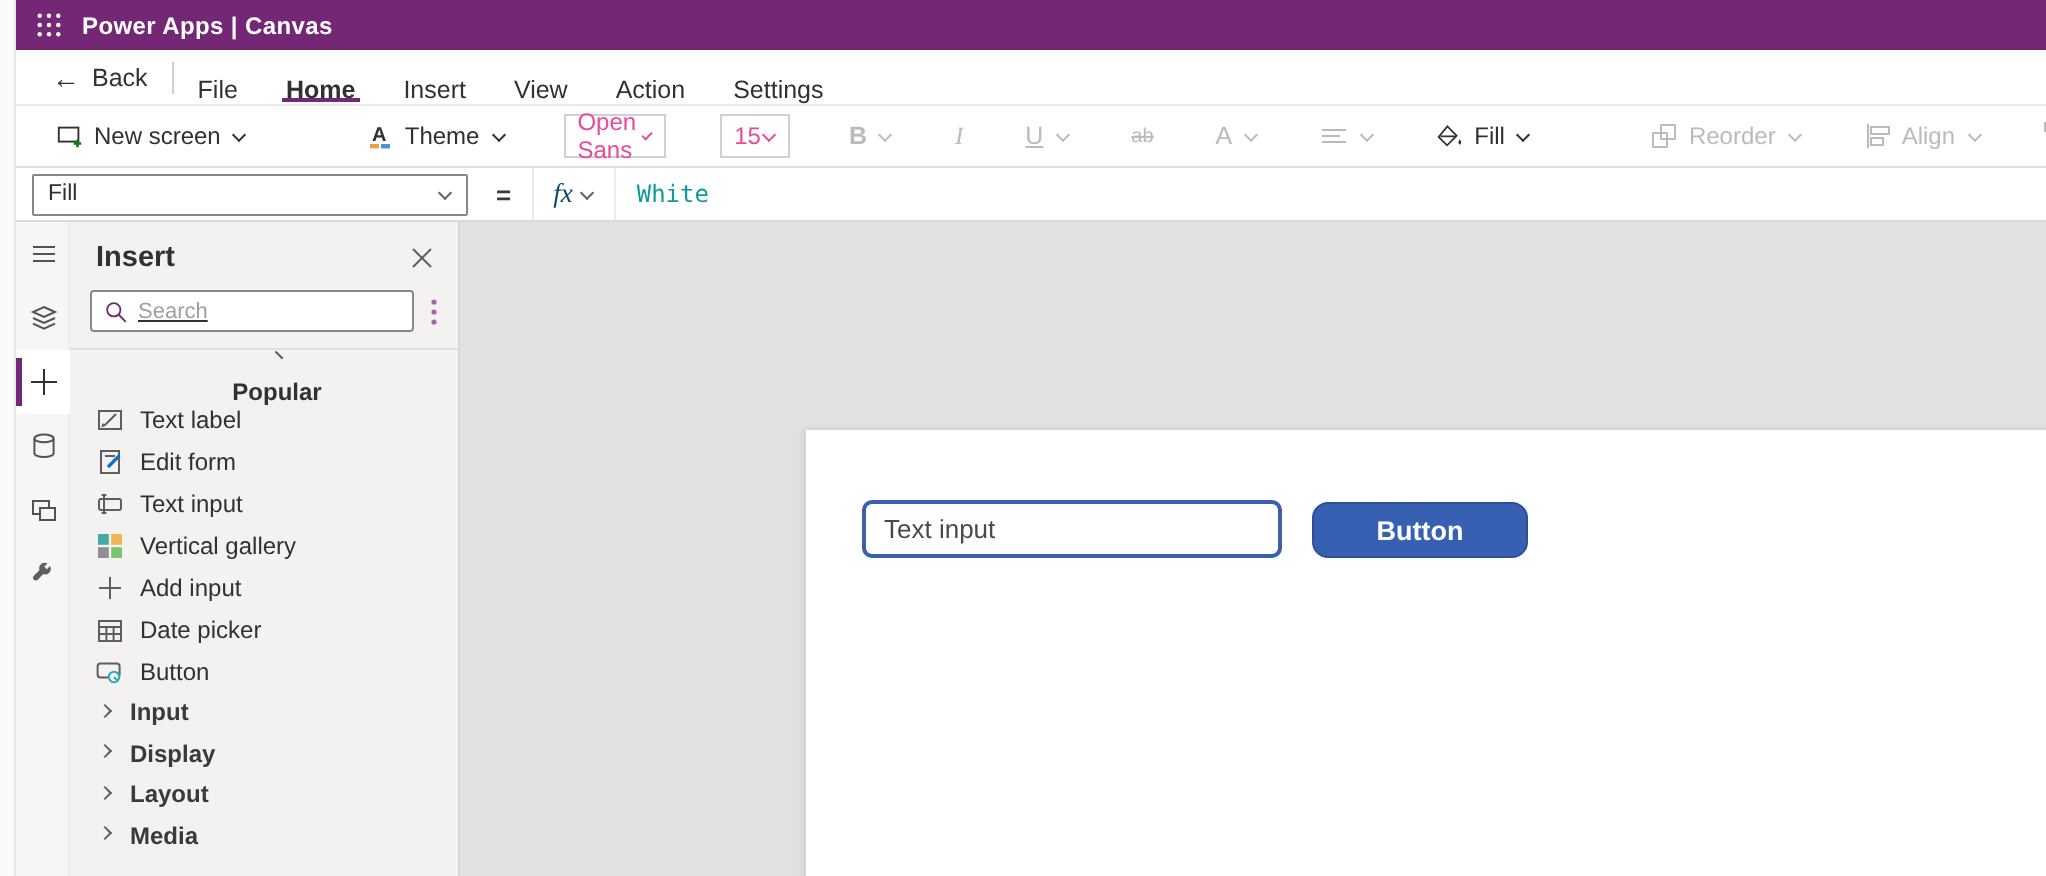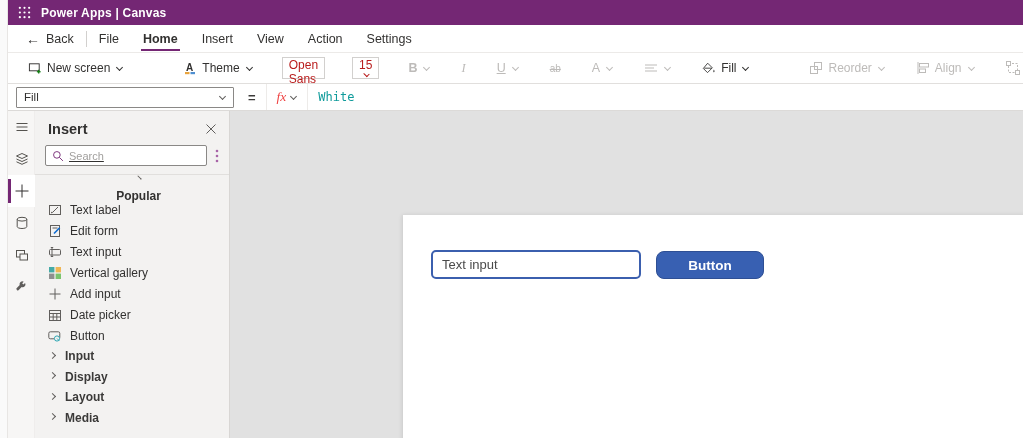--- a/index.html
+++ b/index.html
@@ -15,50 +15,50 @@
     background:#742774; display:flex; align-items:center; }
   .waffle { width:25px; height:25px; display:flex; align-items:center; justify-content:center; margin-left:4px; cursor:pointer; }
   .app-title { color:#fff; font-size:12px; font-weight:bold; letter-spacing:.2px; margin-left:4px; }
 
   
   .menubar { position:absolute; left:8px; right:0; top:25px; height:28px; background:#fff;
     display:flex; align-items:center; font-size:12.5px; border-bottom:1px solid #eceae8; }
   .back-group { display:flex; align-items:center; gap:6px; padding:0 12px 0 18px; cursor:pointer; }
   .back-arrow { font-size:14px; color:#323130; line-height:1; }
   .menu-divider { width:1px; height:16px; background:#d2d0ce; }
-  .menu-item { padding:0 12px; height:100%; display:flex; align-items:center; cursor:pointer; position:relative; }
+  .menu-item { padding:0 12px; height:100%; display:flex; align-items:flex-end; cursor:pointer; position:relative; }
   .menu-item.active { font-weight:bold; }
   .menu-item.active::after { content:""; position:absolute; left:10px; right:10px; bottom:1px;
     height:2px; background:#742774; }
 
   
   .toolbar { position:absolute; left:8px; right:0; top:53px; height:31px; background:#fff;
     border-bottom:1px solid #e1dfdd; display:flex; align-items:center; font-size:12px; padding-left:14px;gap:19px; }
   .tb-btn { display:flex; align-items:center; gap:5px; padding:0 6px; height:100%; cursor:pointer; white-space:nowrap; }
   .tb-btn.disabled { color:#bdbbb9; cursor:default; }
   .tb-divider { width:1px; height:18px; background:#d2d0ce; margin:0 5px; }
   .chev { display:inline-block; width:5px; height:5px; border-right:1px solid currentColor;
     border-bottom:1px solid currentColor; transform:rotate(45deg); margin:0 1px 2px 2px; }
   .chev-r { transform:rotate(-45deg); }
   .dd-box { display:flex; align-items:center; justify-content:space-between; border:1px solid #d2d0ce;
-    height:22px; padding:0 6px; color:#b91c1c; background:#fff; margin:0 4px; cursor:default;flex-direction:column; }
+    height:22px; padding:0 6px; color:#ec4899; background:#fff; margin:0 4px; cursor:default; }
   .font-box { width:112px; }
   .size-box { width:40px; }
   .fmt { font-size:12.5px; }
   .fmt .ltr { font-family:"Liberation Serif", serif; }
 
   
   .formulabar { position:absolute; left:8px; right:0; top:84px; height:27px; background:#fff;
     border-bottom:1px solid #dcdad8; display:flex; align-items:center; }
   .prop-dd { width:218px; height:21px; border:1px solid #8a8886; border-radius:1px; margin-left:8px;
     display:flex; align-items:center; justify-content:space-between; padding:0 7px; font-size:11.5px; cursor:pointer; background:#fff; }
   .equals { font-size:13px; font-weight:bold; margin:0 10px 0 14px; color:#3b3a39; }
   .fx-btn { display:flex; align-items:center; gap:3px; padding:0 10px; height:100%;
     border-left:1px solid #edebe9; border-right:1px solid #edebe9; cursor:pointer; }
-  .fx-glyph { font-family:"Liberation Serif", serif; font-style:italic; font-size:13.5px; color:#ef4444; }
+  .fx-glyph { font-family:"Liberation Serif", serif; font-style:italic; font-size:13.5px; color:#0c4a6e; }
   .formula-text { font-family:"DejaVu Sans Mono", monospace; font-size:12px; margin-left:10px;text-align:right; }
 
   
   .content { position:absolute; left:8px; right:0; top:111px; bottom:0; }
 
   .rail { position:absolute; left:0; top:0; width:27px; height:100%; background:#f7f6f5;
     border-right:1px solid #efedec; display:flex; flex-direction:column; }
   .rail-item { width:27px; height:32px; display:flex; align-items:center; justify-content:center;
     color:#55534f; cursor:pointer; position:relative; }
   .rail-item.selected { background:#fff; color:#323130; }

